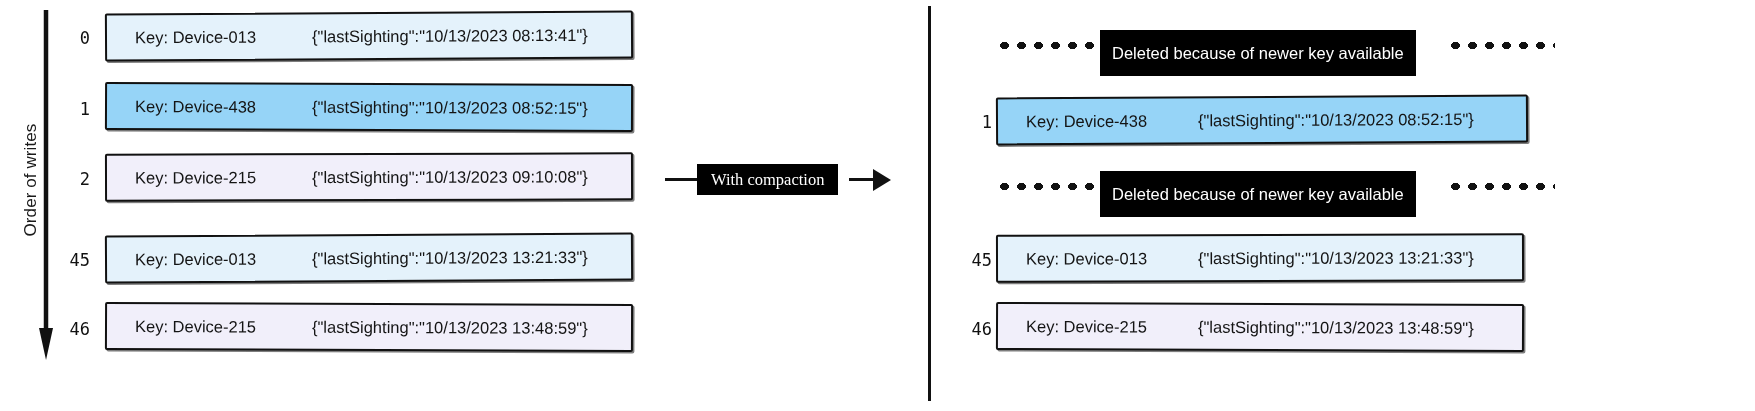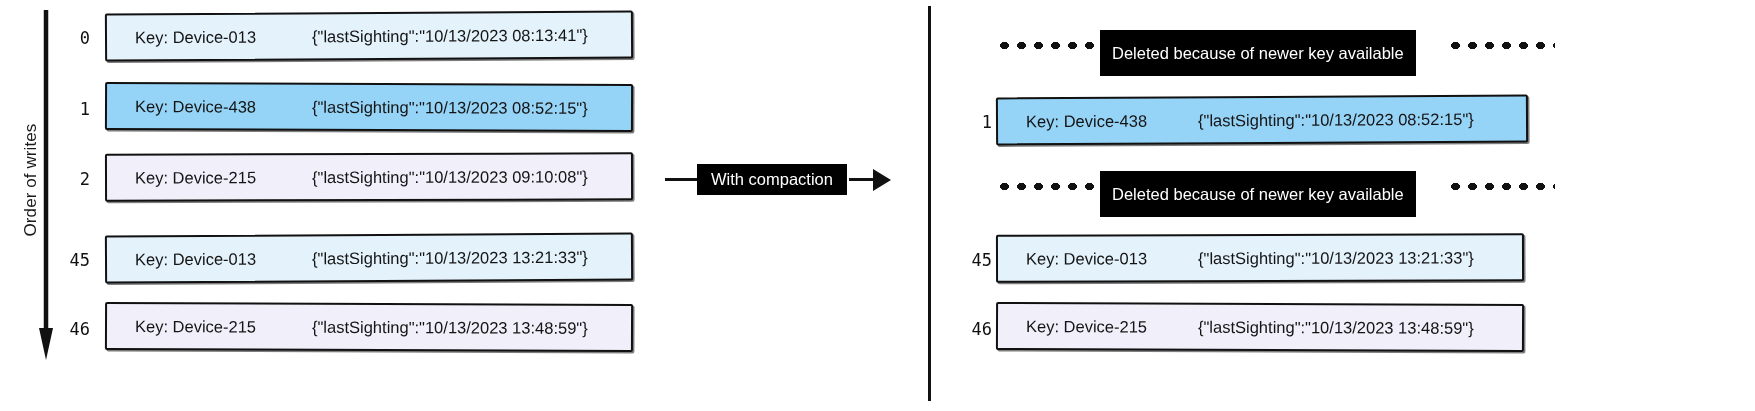--- a/index.html
+++ b/index.html
@@ -95,20 +95,21 @@
     position: absolute;
     background: #000000;
     color: #ffffff;
     font-size: 16.5px;
     display: flex;
     align-items: center;
     justify-content: center;
     padding: 0 14px;
     height: 31px;
     white-space: nowrap;
+    font-family: Liberation Serif, serif;
   }
   .arrow-head {
     position: absolute;
     width: 0; height: 0;
     border-top: 11px solid transparent;
     border-bottom: 11px solid transparent;
     border-left: 18px solid #111111;
   }
 
   

